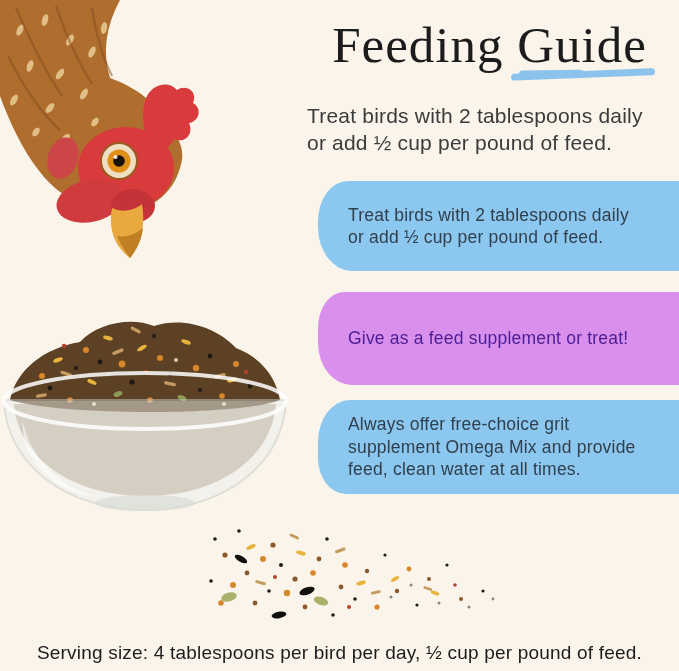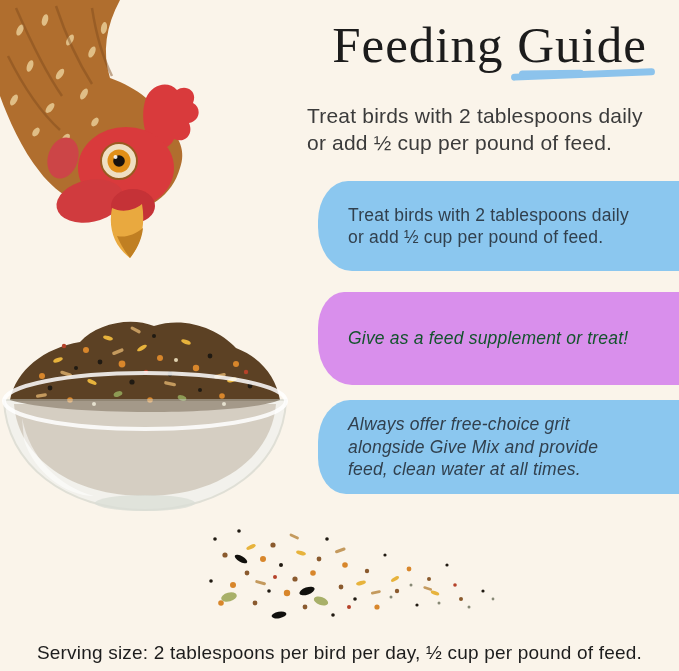--- a/index.html
+++ b/index.html
@@ -41,24 +41,24 @@
     display:flex; flex-direction:column; justify-content:center;
     padding-left:30px; box-sizing:border-box;
     font-size:17.5px; line-height:22.5px; letter-spacing:.2px;
   }
   .bar span{ display:block; }
   .bar::before{ 
     content:""; position:absolute; left:-7px; top:10px; bottom:12px; width:34px;
     background:inherit; border-radius:18px; transform:rotate(3deg); z-index:-1;
   }
   .bar-blue{ background:#8BC7EF; color:#31404E; }
-  .bar-purple{ background:#D98FEC; color:#14532d;font-style:italic; }
+  .bar-purple{ background:#D98FEC; color:#4c1d95; }
   #bar-dosage{ top:181px; height:90px; border-radius:30px 0 0 34px / 40px 0 0 44px; }
   #bar-usage { top:292px; height:93px; border-radius:26px 0 0 34px / 36px 0 0 42px; }
-  #bar-care  { top:400px; height:94px; border-radius:32px 0 0 28px / 42px 0 0 36px;font-style:italic; }
+  #bar-care  { top:400px; height:94px; border-radius:32px 0 0 28px / 42px 0 0 36px; }
   #bar-care::after{
     content:""; position:absolute; left:40px; right:120px; bottom:-5px; height:12px;
     background:inherit; border-radius:0 0 14px 20px; transform:rotate(.5deg); z-index:-1;
   }
 
   
   .chicken-photo{ position:absolute; left:0; top:0; width:200px; height:262px; }
   .bowl-photo{ position:absolute; left:0; top:316px; width:290px; height:196px; }
   .scatter-photo{ position:absolute; left:185px; top:495px; width:320px; height:145px; }
 
@@ -134,21 +134,21 @@
     <span>Treat birds with 2 tablespoons daily</span>
     <span>or add ½ cup per pound of feed.</span>
   </div>
 
   <div id="bar-usage" class="bar bar-purple">
     <span>Give as a feed supplement or treat!</span>
   </div>
 
   <div id="bar-care" class="bar bar-blue">
     <span>Always offer free-choice grit</span>
-    <span>alongside Give Mix and provide</span>
+    <span>supplement Omega Mix and provide</span>
     <span>feed, clean water at all times.</span>
   </div>
 
   <svg class="bowl-photo" viewBox="0 0 290 196" xmlns="http://www.w3.org/2000/svg" aria-hidden="true">
     <path d="M14,88 C18,142 72,180 145,180 C218,180 272,142 276,88 Z" fill="#7A5733" opacity="0.45"></path>
     <path d="M10,84 C16,54 44,32 80,26 C96,8 130,0 154,10 C184,0 218,12 236,32
              C262,42 276,62 280,84 C240,100 60,100 10,84 Z" fill="#5C4124"></path>
     <g>
       <g fill="#D8862B">
         <circle cx="42" cy="60" r="3"></circle>
@@ -282,16 +282,16 @@
           <circle cx="284" cy="112" r="1.5"></circle>
           <circle cx="308" cy="104" r="1.4"></circle>
         <circle cx="226" cy="90" r="1.5"></circle>
           <circle cx="254" cy="108" r="1.5"></circle>
       </g>
     </g>
   </svg>
 
   <div class="serving">
     <b>Serving size:</b>
-    <span>2 tablespoons per bird per day, ½ cup per pound of feed.</span>
+    <span>4 tablespoons per bird per day, ½ cup per pound of feed.</span>
   </div>
 
 </div>
 
 </body></html>

